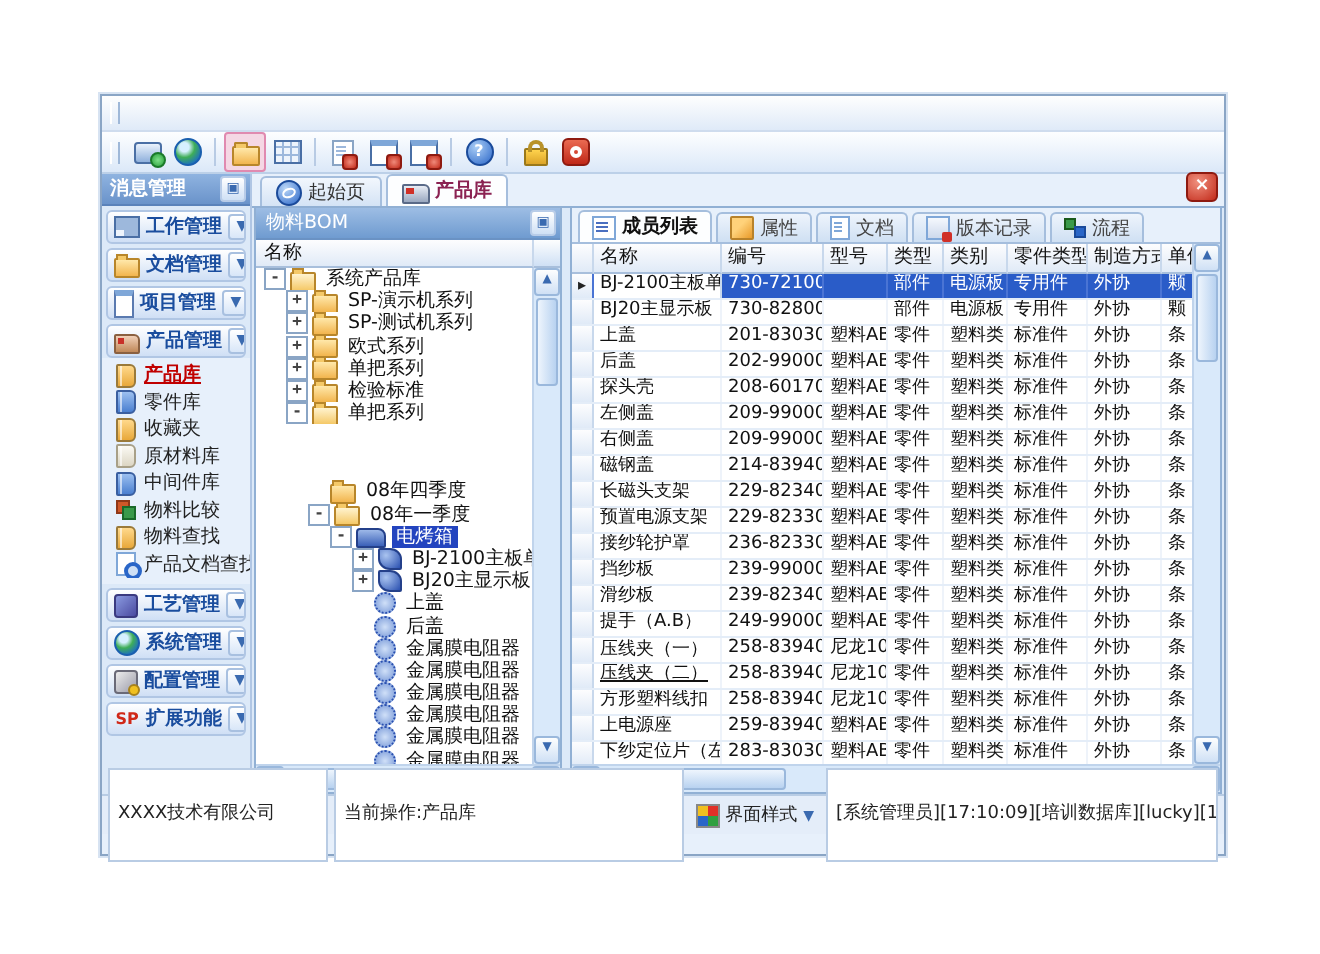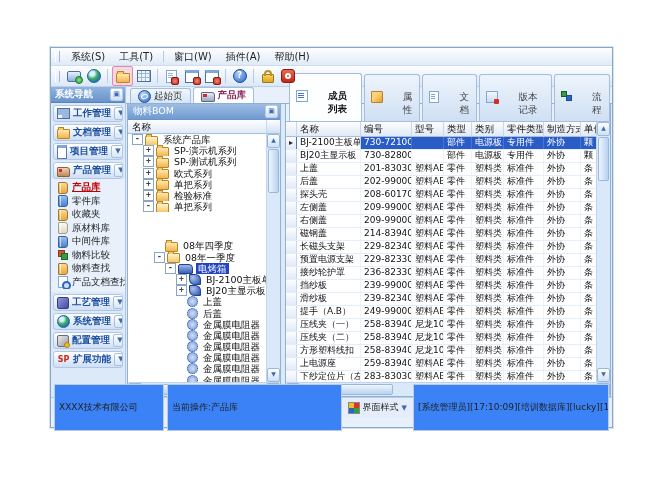--- a/index.html
+++ b/index.html
@@ -48,21 +48,21 @@
           background:radial-gradient(circle at 35% 30%,#f0907e,#c22a1a);border:1px solid #8e1a10;
           color:#fff;font-size:9px;line-height:12px;text-align:center;font-weight:bold}
   .content-row{flex:1;display:flex;background:#dce9f8;min-height:0}
   
   .bom{width:152px;flex:none;display:flex;flex-direction:column;border:1px solid #91b0d4;border-top:none;
        background:#eef4fc;margin-left:1px}
   .bom-hdr{height:15px;flex:none;display:flex;align-items:center;padding:0 2px 0 5px;color:#fff;font-size:9.5px;
            background:linear-gradient(#9dbde4,#6f9bd0);border-bottom:1px solid #6a92c4}
   .subtabs{height:17px;flex:none;display:flex;align-items:flex-end;padding-left:3px;gap:2px;
            background:#e7f0fb;border-bottom:1px solid #a5bedd}
-  .stab{height:14px;display:flex;align-items:flex-start;gap:20px;padding:16px 6px;font-size:9.5px;color:#444;
+  .stab{height:14px;display:flex;align-items:center;gap:3px;padding:0 6px;font-size:9.5px;color:#444;
         border:1px solid #a5bedd;border-bottom:none;border-radius:3px 3px 0 0;background:linear-gradient(#eef4fc,#cfe0f3)}
   .stab.active{background:#fdfeff;color:#111;font-weight:bold;height:15px}
   .colhdr{height:14px;flex:none;display:flex;background:#fff}
   .colhdr .cname{flex:1;background:linear-gradient(#fdfdfe,#e0eaf7);border-bottom:1px solid #a8bfdc;
                  border-right:1px solid #c8d8ec;font-size:9.5px;padding:0 4px;line-height:13px}
   .colhdr .corner{width:13px;background:linear-gradient(#fdfefe,#cfe0f5);border-bottom:1px solid #a8bfdc}
   .tree-wrap{flex:1;display:flex;min-height:0;background:#fff}
   .tree{flex:1;overflow:hidden}
   .tnode{height:11.2px;display:flex;align-items:center;white-space:nowrap;overflow:hidden;font-size:9.5px}
   .tnode .lab{padding:0 2px;line-height:11px}
@@ -102,21 +102,21 @@
           color:#333;font-size:8px;text-align:center}
   .trow.sel .tc{background:#2a5cc8;color:#fff;border-right-color:#4a74d4}
   .trow.sel .tc.name{background:#fff;color:#111;border-right-color:#c8d8ec}
   .trow.sel .tc.ind{background:linear-gradient(#fdfdfe,#e0eaf7);color:#222}
   
   .btabrow{height:13px;background:#dce9f8;border-top:1px solid #91b0d4;display:flex;align-items:flex-end;padding-left:3px}
   .btab{height:12px;padding:0 8px;background:#f2f7fd;border:1px solid #a5bedd;border-bottom:none;
         border-radius:2px 2px 0 0;font-size:9px;line-height:12px;color:#333}
   .statusbar{height:19px;background:#e4edf9;border-top:1px solid #b8cce4;display:flex;align-items:center;
              gap:3px;padding:0 3px;font-size:9px;color:#222}
-  .sfield{height:13px;line-height:13px;background:#3b82f6;border:1px solid #b9cce4;padding:16px 4px;
+  .sfield{height:13px;line-height:13px;background:#ffffff;border:1px solid #b9cce4;padding:16px 4px;
           white-space:nowrap;overflow:hidden}
   .sfield.company{width:100px;flex:none}
   .sfield.op{flex:1}
   .stylebox{flex:none;display:flex;align-items:center;gap:3px;padding:0 3px}
   .sfield.session{width:186px;flex:none}
   
   .ic{display:inline-block;position:relative;flex:none;vertical-align:middle}
   .i-desktop{width:12px;height:9px;background:linear-gradient(#eaf2fc,#8fb0dc);border:1px solid #4a6fa5;border-radius:2px}
   .i-desktop::after{content:"";position:absolute;right:-3px;bottom:-3px;width:6px;height:6px;border-radius:50%;
     background:radial-gradient(#7fe08a,#28a03a);border:1px solid #1a7a2a}
@@ -210,28 +210,20 @@
     background:conic-gradient(#e03028 0 25%,#30a040 0 50%,#2a66c8 0 75%,#f0c020 0)}
 </style>
 </head>
 <body>
 
 <div class="canvas">
   <div class="window">
 
     <div class="menubar">
       <span class="grip"></span>
-      <span id="menu-items" style="display:flex;align-items:center">
-          <span class="mitem">系统(S)</span>
-          <span class="mitem">工具(T)</span>
-          <span class="msep"></span>
-          <span class="mitem">窗口(W)</span>
-          <span class="mitem">插件(A)</span>
-          <span class="mitem">帮助(H)</span>
-        </span>
     </div>
 
     <div class="toolbar">
       <span class="grip"></span>
       <span id="toolbar-buttons" style="display:flex;align-items:center;gap:1px">
           <span class="tbtn">
             <span class="ic i-desktop"></span>
           </span>
           <span class="tbtn">
             <span class="ic i-globe"></span>
@@ -263,21 +255,21 @@
           </span>
           <span class="tbtn">
             <span class="ic i-power"></span>
           </span>
         </span>
     </div>
 
     <div class="body-row">
       <div class="sidebar">
         <div class="sb-header">
-          <span>系统导航</span>
+          <span>消息管理</span>
           <span class="hbtn">▣</span>
         </div>
         <div id="sb-sections" style="flex:1;overflow:hidden">
             <div class="nsec">
               <span class="ic i-s-work"></span>
               <span>工作管理</span>
               <span class="chev">▼</span>
             </div>
             <div class="nsec">
               <span class="ic i-s-docs"></span>
@@ -696,21 +688,21 @@
                       <span class="tc" style="width: 51px;">258-839401-00X</span>
                       <span class="tc" style="width: 32px;">尼龙1010</span>
                       <span class="tc" style="width: 28px;">零件</span>
                       <span class="tc" style="width: 32px;">塑料类</span>
                       <span class="tc" style="width: 40px;">标准件</span>
                       <span class="tc" style="width: 37px;">外协</span>
                       <span class="tc" style="width: 18px;">条</span>
                     </div>
                     <div class="trow">
                       <span class="tc ind" style="width: 11px;"></span>
-                      <span class="tc name" style="width: 64px;">压线夹（二）</span>
+                      <span class="tc name" style="width: 64px; text-decoration: underline;">压线夹（二）</span>
                       <span class="tc" style="width: 51px;">258-839402-00X</span>
                       <span class="tc" style="width: 32px;">尼龙1010</span>
                       <span class="tc" style="width: 28px;">零件</span>
                       <span class="tc" style="width: 32px;">塑料类</span>
                       <span class="tc" style="width: 40px;">标准件</span>
                       <span class="tc" style="width: 37px;">外协</span>
                       <span class="tc" style="width: 18px;">条</span>
                     </div>
                     <div class="trow">
                       <span class="tc ind" style="width: 11px;"></span>

